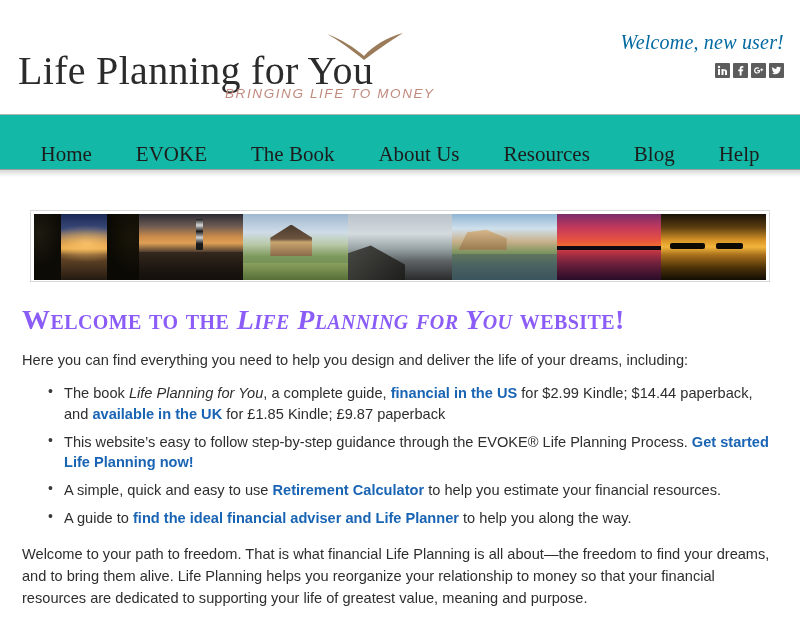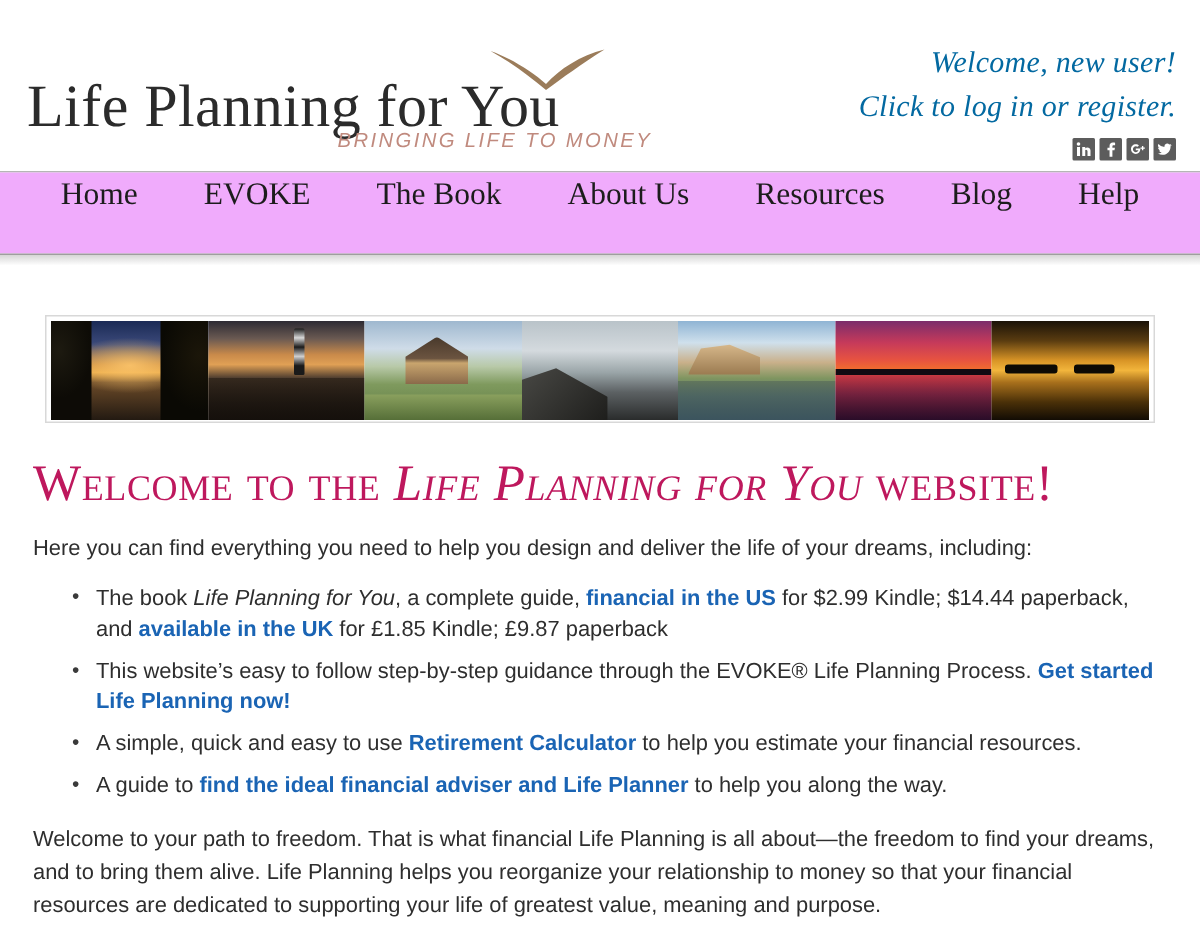--- a/index.html
+++ b/index.html
@@ -95,23 +95,23 @@
   .social-icon svg { display: block; }
 
   
   .nav-divider-top {
     width: 800px; height: 1px;
     background: #b5b5b5;
   }
   .nav {
     width: 800px;
     height: 54px;
-    background: #f0abfc;
+    background: #14b8a6;
     display: flex;
-    align-items: flex-start;
+    align-items: flex-end;
     justify-content: center;
     gap: 36px;
   }
   .nav-item {
     font-family: "Liberation Serif", serif;
     font-size: 21px;
     color: #1c1c1c;
     cursor: pointer;
     white-space: nowrap;
     padding: 2px 4px;
@@ -231,26 +231,26 @@
     content: ""; position: absolute; left: 52%; top: 44%; width: 26%; height: 9%;
     background: #0d0a04; border-radius: 2px;
   }
 
   
   .content {
     padding: 22px 22px 0 22px;
   }
   .page-heading {
     font-family: "Liberation Serif", serif;
-    font-size: 34px;
-    color: #be185d;
+    font-size: 28px;
+    color: #8b5cf6;
     font-variant: small-caps;
     letter-spacing: 0.4px;
     margin: 0 0 14px 0;
-    font-weight: normal;
+    font-weight: bold;
     white-space: nowrap;
   }
   .page-heading .ital { font-style: italic; }
 
   .intro-line {
     font-size: 14.6px;
     color: #2e2e2e;
     line-height: 1.45;
     margin: 0 0 12px 0;
   }
@@ -299,21 +299,20 @@
       <svg width="80" height="30" viewBox="0 0 80 30">
         <path d="M2 3 C 16 8, 30 17, 39 25 C 48 15, 62 6, 78 2 C 62 12, 50 21, 39 29 C 28 20, 15 10, 2 3 Z" fill="#9b7c5a"></path>
       </svg>
     </div>
     <div class="logo-wordmark">Life Planning for You</div>
     <div class="logo-tagline">BRINGING  LIFE TO MONEY</div>
   </div>
 
   <div class="header-right">
     <div class="welcome-line">Welcome, new user!</div>
-    <div class="welcome-line">Click to log in or register.</div>
     <div class="social-row">
       <span class="social-icon">
         <svg width="11" height="11" viewBox="0 0 11 11">
             <rect x="1" y="4" width="2" height="6" fill="#fff"></rect>
             <circle cx="2" cy="2" r="1.2" fill="#fff"></circle>
             <path d="M4.5 10 V4 h2 v1 a2 2 0 0 1 3.5 1.4 V10 h-2 V6.8 a1 1 0 0 0 -1.5 -0.8 V10 Z" fill="#fff"></path>
           </svg>
       </span>
       <span class="social-icon">
         <svg width="11" height="11" viewBox="0 0 11 11">

